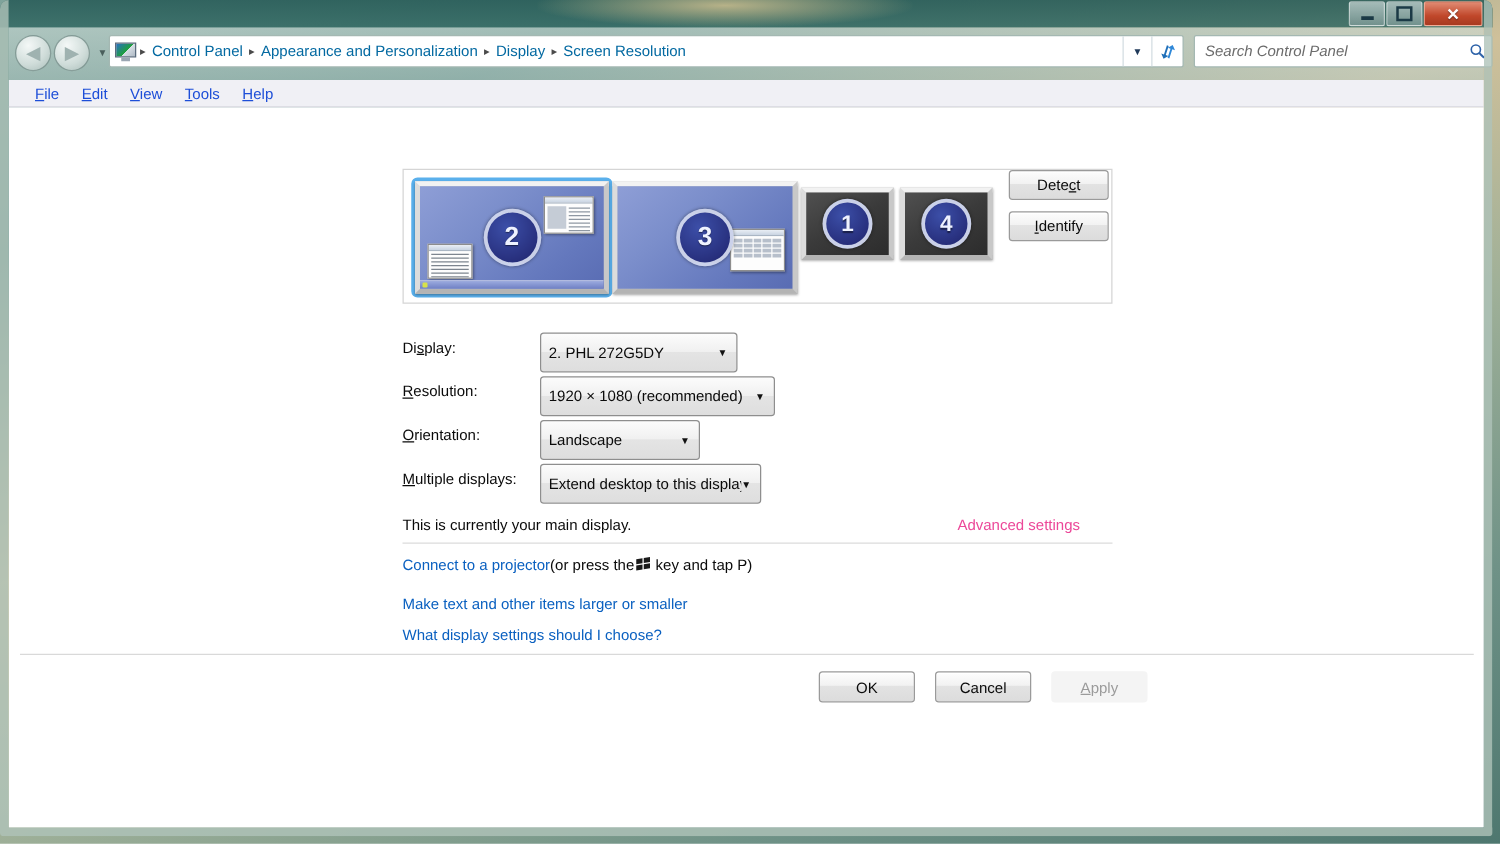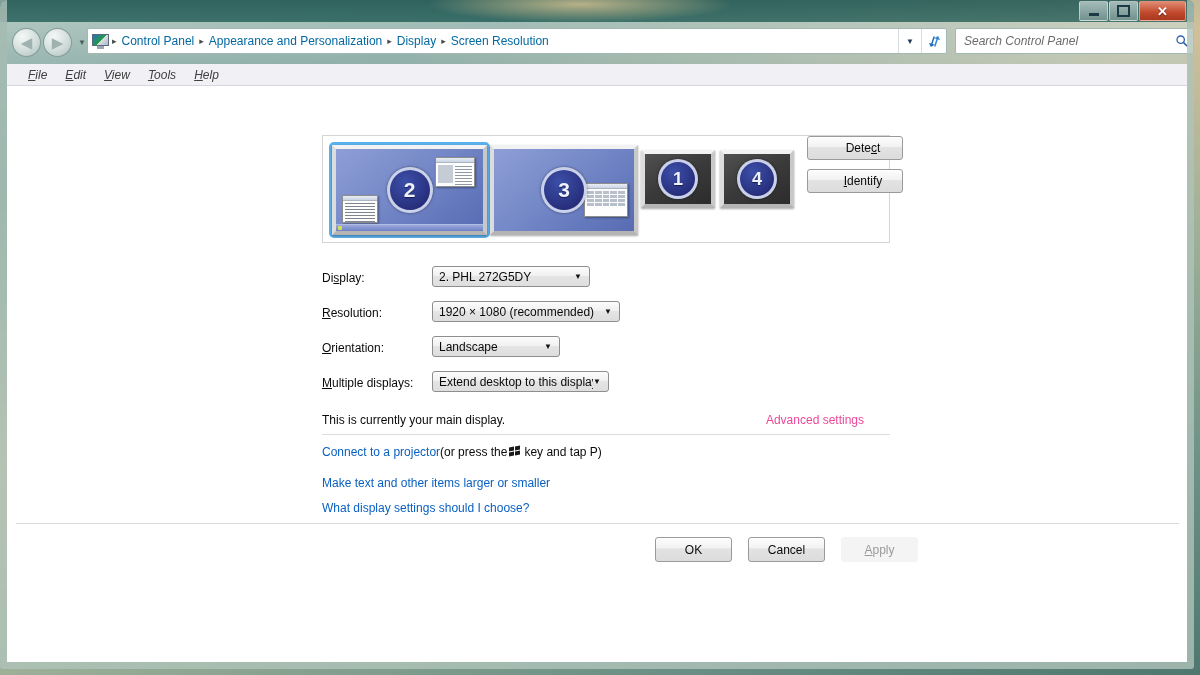--- a/index.html
+++ b/index.html
@@ -192,23 +192,22 @@
     left: 7px; top: 64px;
     width: 1180px; height: 22px;
     background: #f0f0f5;
     border-bottom: 1px solid #d6d6de;
     display: flex; align-items: center;
     box-sizing: border-box;
   }
   .menuitem {
     padding: 2px 9px;
     font-size: 12px;
-    color: #404040;
-    cursor: default;
-    font-style: italic;
+    color: #1d4ed8;
+    cursor: default;
   }
   .acc { text-decoration: underline; }
 
   
   .content {
     position: absolute;
     left: 7px; top: 86px;
     width: 1180px;
     height: 576px;
     background: #ffffff;
@@ -332,37 +331,37 @@
     background: linear-gradient(to bottom, #fdfdfd 0%, #f2f2f2 45%, #e3e3e3 46%, #dcdcdc 100%);
     border: 1px solid #9a9a9a;
     border-radius: 3px;
     padding: 0;
     height: 22px;
     cursor: default;
     display: flex; align-items: center; justify-content: center;
     box-shadow: inset 0 1px 0 #fff;
   }
   .btn.disabled { color: #9b9b9b; background: #f4f4f4; border-color: #f4f4f4; box-shadow: none; }
-  .side-btns .btn { width: 78px; padding-left: 16px; }
+  .side-btns .btn { width: 78px; }
   .side-btns .btn + .btn { margin-top: 9px; }
 
   
   .form { position: absolute; left: 315px; top: 180px; }
   .frow { position: relative; height: 35px; }
   .flabel {
     position: absolute;
     left: 0; top: 5px;
     font-size: 12px;
     color: #0a0a0a;
     white-space: nowrap;
   }
   .combo {
     position: absolute;
     left: 110px; top: 0;
-    height: 21px;
+    height: 32px;
     background: linear-gradient(to bottom, #fcfcfc 0%, #f0f0f0 48%, #e4e4e4 49%, #dedede 100%);
     border: 1px solid #8e8e8e;
     border-radius: 3px;
     display: flex; align-items: center;
     box-sizing: border-box;
     cursor: default;
     font-size: 12px;
     color: #0a0a0a;
   }
   .combo .val { padding-left: 6px; white-space: nowrap; overflow: hidden; }

